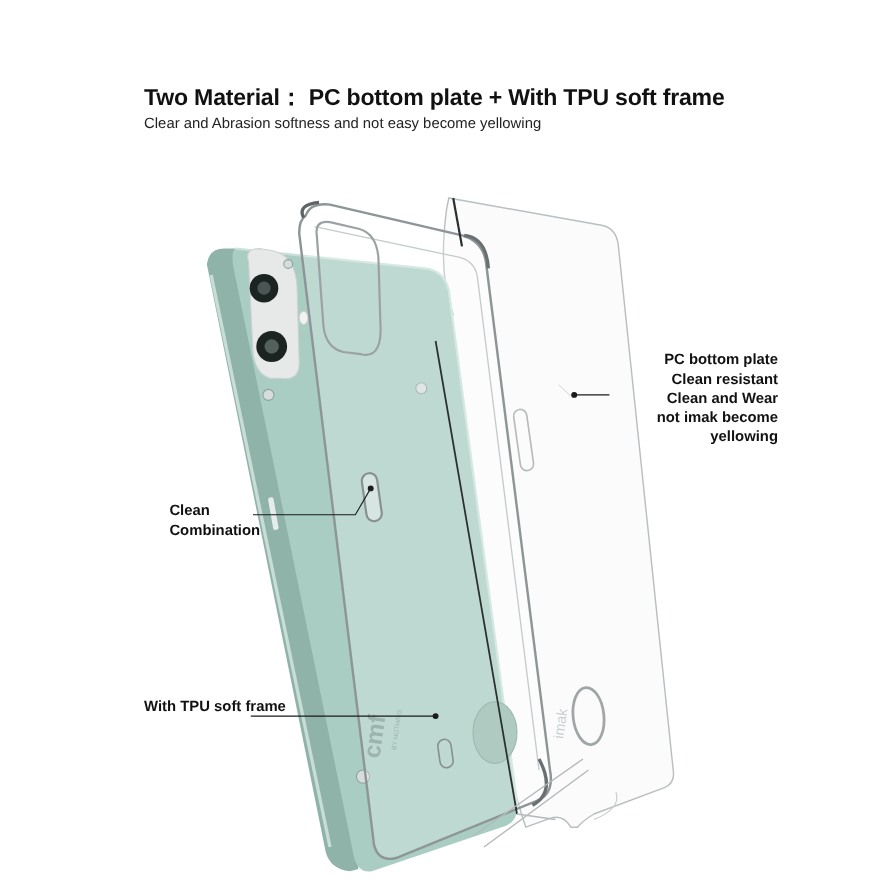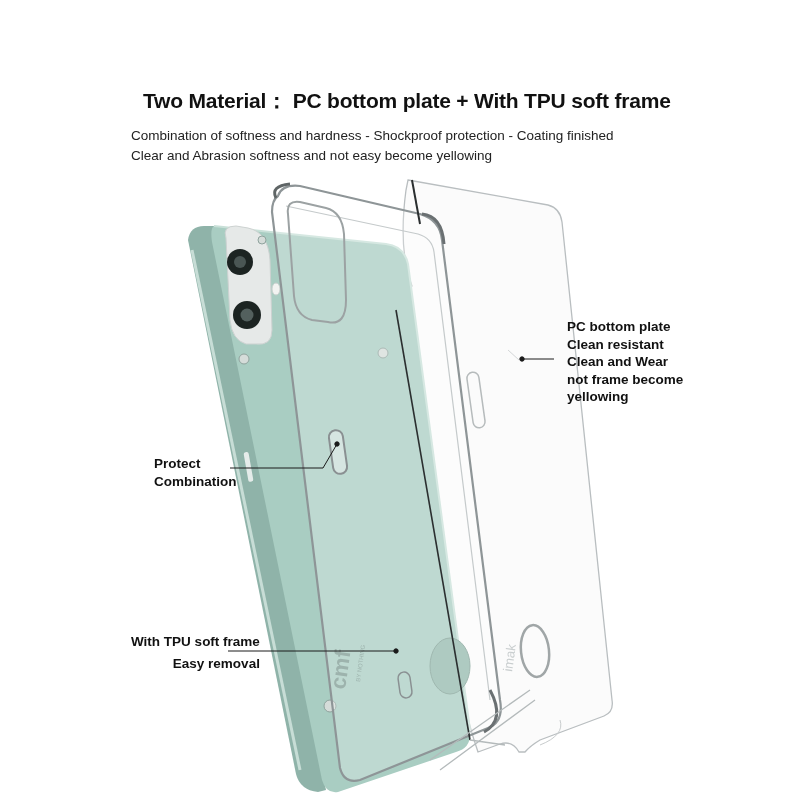--- a/index.html
+++ b/index.html
@@ -1,33 +1,32 @@
 <!DOCTYPE html>
 <html><head>
 <meta charset="utf-8">
 <style>
   html, body { margin:0; padding:0; background:#ffffff; }
   body { width:800px; height:800px; position:relative; overflow:hidden;
          font-family:"Liberation Sans", sans-serif; color:#111; }
   .header { position:absolute; left:131px; top:76px; width:560px; }
-  .title { font-size:21px; font-weight:bold; letter-spacing:-0.2px; line-height:26px; margin:12px; white-space:nowrap; }
+  .title { font-size:21px; font-weight:bold; letter-spacing:-0.2px; line-height:26px; margin:0; white-space:nowrap; }
   .sub { font-size:13.5px; line-height:20px; margin:0; white-space:nowrap; color:#222; }
   .art { position:absolute; left:0; top:0; width:800px; height:800px; }
   .callout { position:absolute; font-size:13.5px; font-weight:bold; line-height:17.5px; color:#111; }
   .callout div { white-space:nowrap; }
-  #callout-pc { left:567px; top:318px; }
+  #callout-pc { left:597px; top:318px;text-align:right; }
   #callout-button { left:154px; top:455px; }
   #callout-tpu { left:131px; top:631px; line-height:21.5px;text-align:right; }
 </style>
 </head>
 <body>
 
 <div class="header">
   <p class="title">Two Material： PC bottom plate + With TPU soft frame</p>
-  <p class="sub">Combination of softness and hardness - Shockproof protection - Coating finished</p>
   <p class="sub">Clear and Abrasion softness and not easy become yellowing</p>
 </div>
 
 <svg class="art" viewBox="0 0 800 800" xmlns="http://www.w3.org/2000/svg">
 
   <g>
     <path d="M408,180 L548,205 Q560,208 562,222 L612,700 Q614,712 604,716 L540,740 Q530,746 525,752 L519,752 Q512,740 500,744 L478,752 Q460,700 455,640 L395,310 Q392,300 400,294 L412,286 Q398,250 406,190 Z" fill="#f7f8f8" fill-opacity="0.55" stroke="#b9bec0" stroke-width="1.3"></path>
     <path d="M560,720 Q565,735 540,745" fill="none" stroke="#c8cccd" stroke-width="1"></path>
     <line x1="519" y1="360" x2="508" y2="350" stroke="#c9cdce" stroke-width="0.8"></line>
   </g>
@@ -92,25 +91,24 @@
     <circle cx="337" cy="444" r="2.2"></circle>
     <line x1="228" y1="651" x2="396" y2="651"></line>
     <circle cx="396" cy="651" r="2.2"></circle>
   </g>
 </svg>
 
 <div class="callout" id="callout-pc">
   <div>PC bottom plate</div>
   <div>Clean resistant</div>
   <div>Clean and Wear</div>
-  <div>not frame become</div>
+  <div>not imak become</div>
   <div>yellowing</div>
 </div>
 
 <div class="callout" id="callout-button">
-  <div>Protect</div>
+  <div>Clean</div>
   <div>Combination</div>
 </div>
 
 <div class="callout" id="callout-tpu">
   <div>With TPU soft frame</div>
-  <div>Easy removal</div>
 </div>
 
 </body></html>

